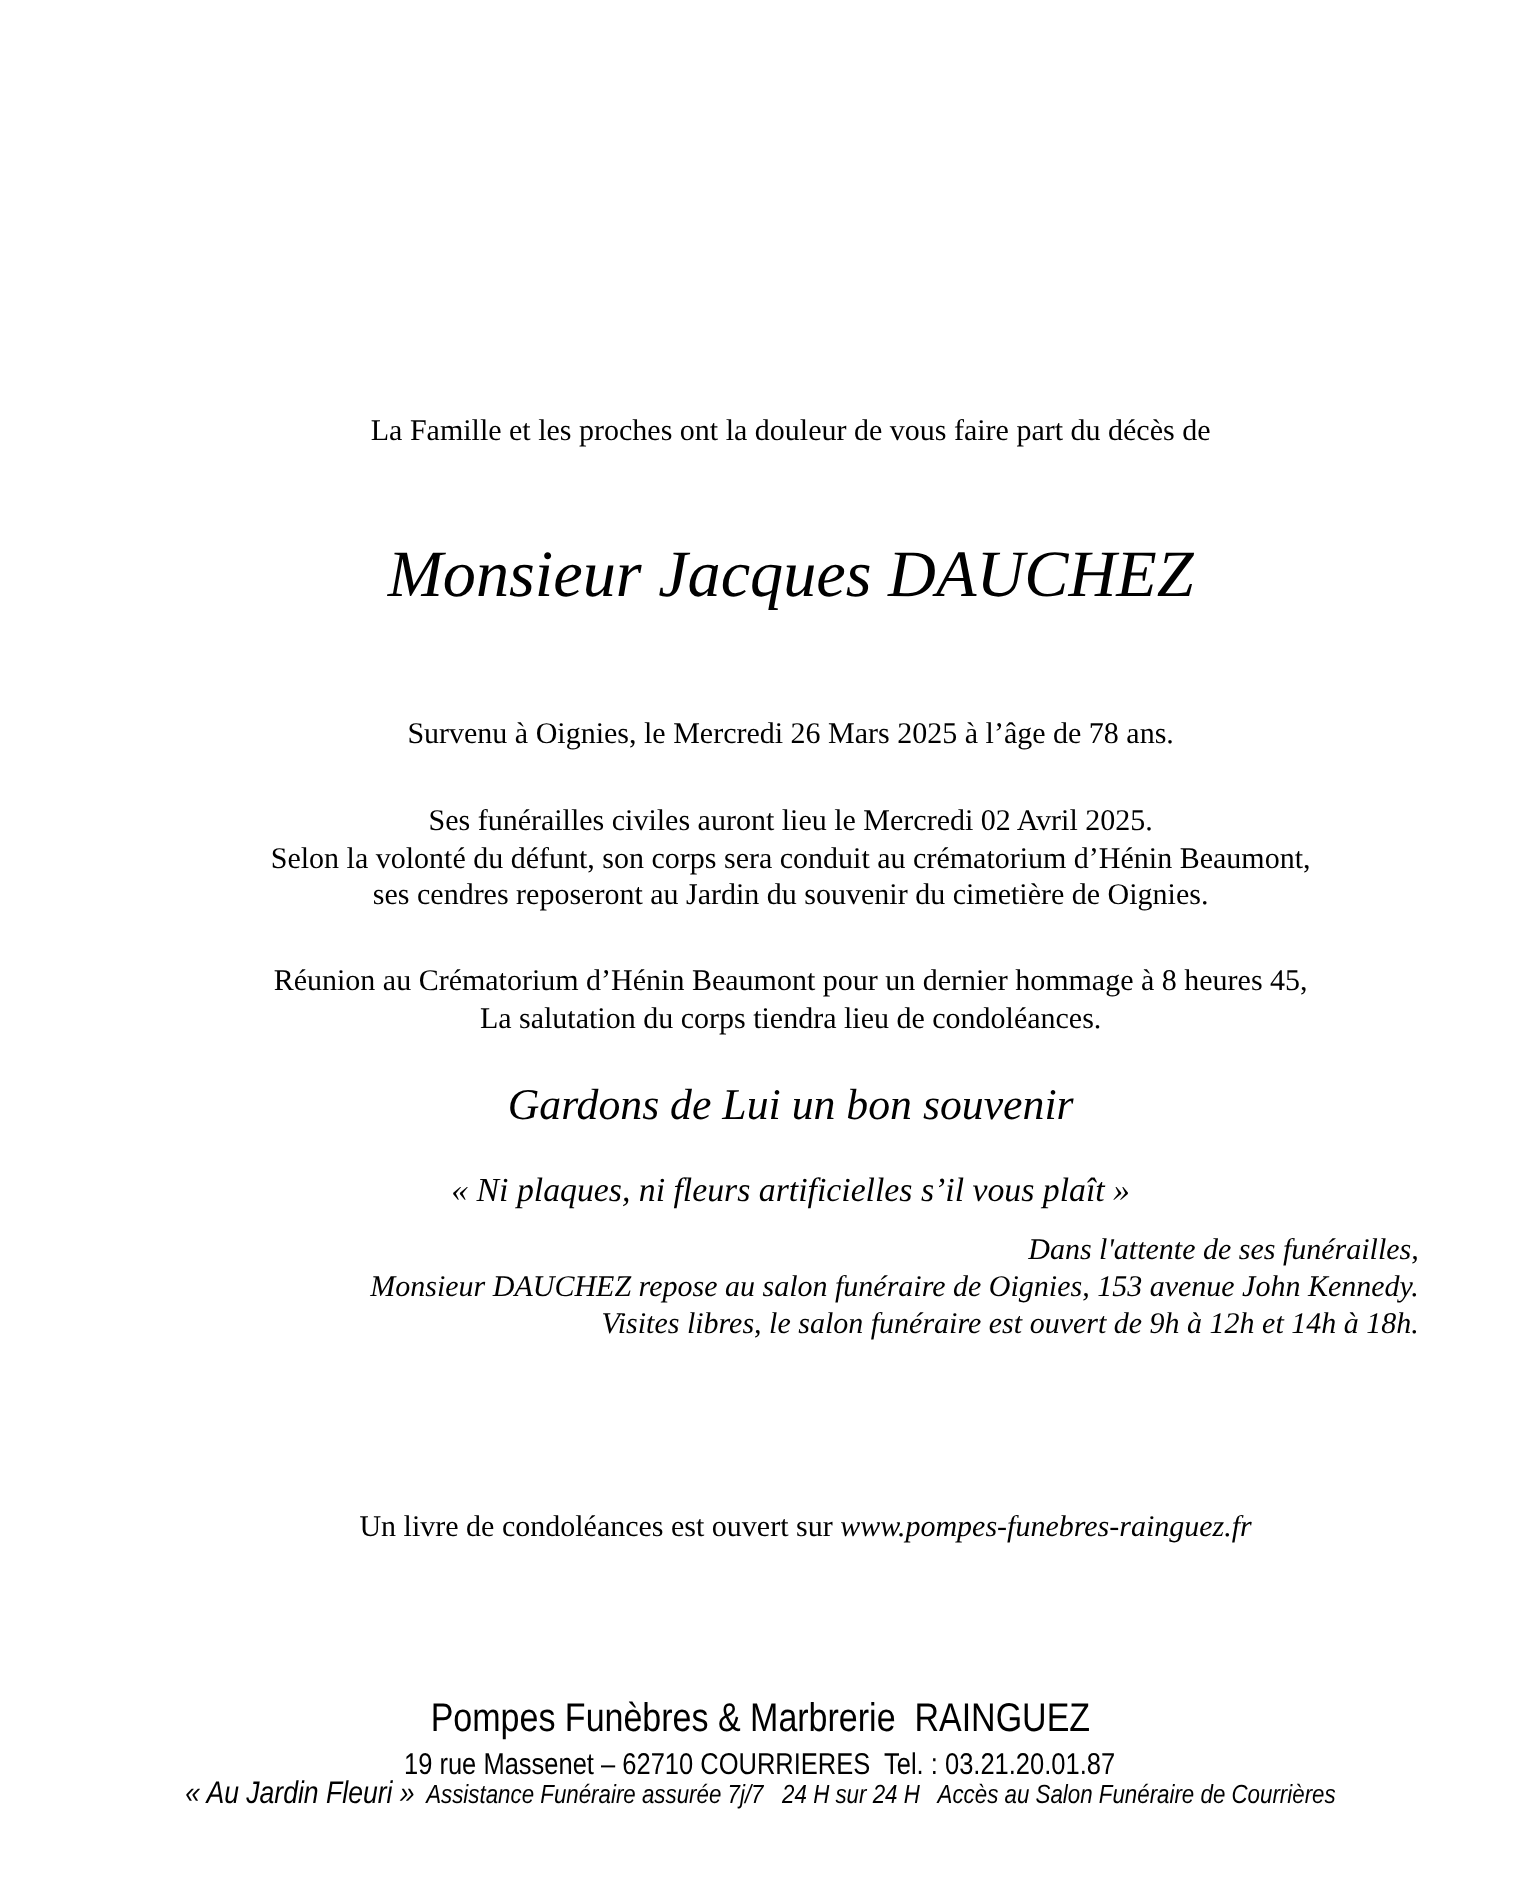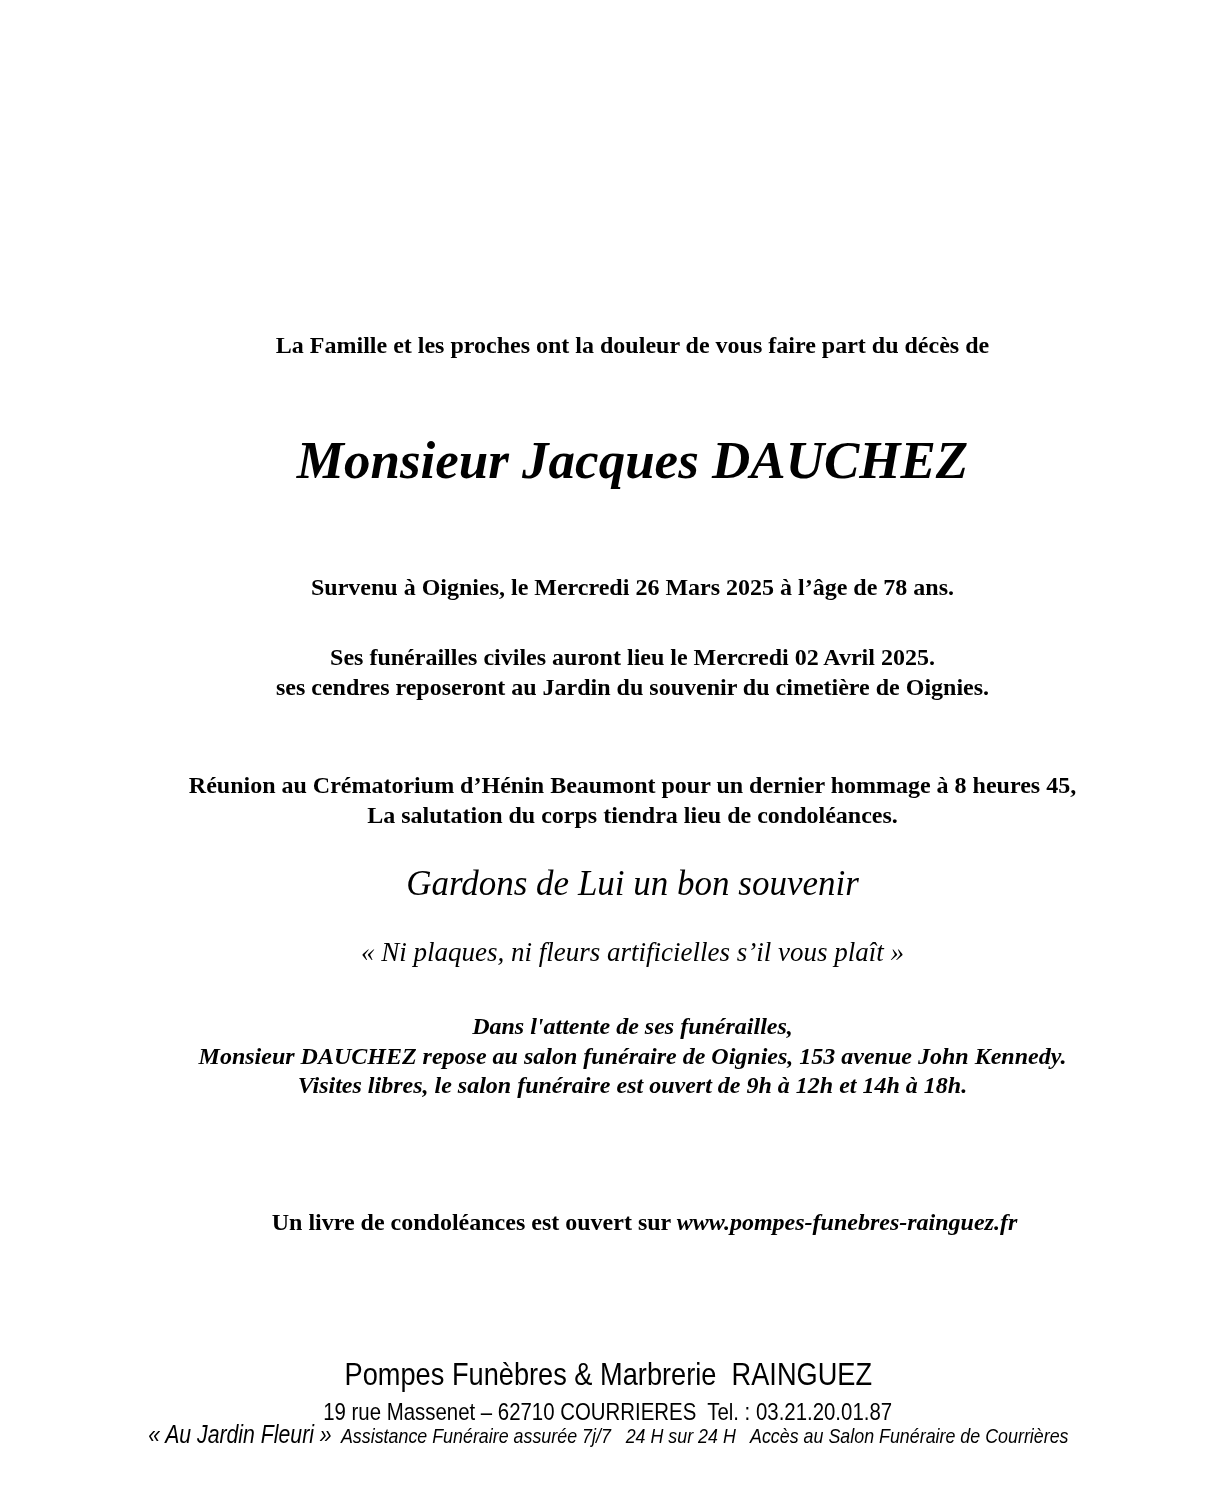--- a/index.html
+++ b/index.html
@@ -11,35 +11,35 @@
     position: relative;
     width: 1214px;
     height: 1509px;
     background: #ffffff;
     color: #000000;
     overflow: hidden;
     font-family: "Liberation Serif", "DejaVu Serif", serif;
   }
   .abs { position: absolute; }
   .col { left: 130px; width: 1005px; }
-  .center { text-align: center; font-weight: bold; }
+  .center { text-align: center; }
   .right { text-align: center; }
   .italic { font-style: italic; }
   .body-text { font-size: 24px; line-height: 29.5px; }
 
   #intro   { top: 331px; }
-  #title   { top: 430px; font-size: 53px; font-weight: bold; line-height: 1.15; margin: 0; }
+  #title   { top: 430px; font-size: 53px; font-weight: normal; line-height: 1.15; margin: 0; }
   #death   { top: 573px; }
   #funeral { top: 643px; }
   #ceremony{ top: 771px; }
 
   #tribute { top: 862px; font-size: 35px; line-height: 1.25; }
   #request { top: 936px; font-size: 27px; line-height: 1.25; }
 
-  #repose  { top: 1012px; }
+  #repose  { top: 986px; text-align: right; }
   #book    { top: 1182px; font-size: 24px; white-space: pre; }
 
   .footer-line {
     left: 8px;
     width: 1200px;
     text-align: center;
     font-family: "Liberation Sans", "DejaVu Sans", sans-serif;
   }
   .cond {
     display: inline-block;
@@ -59,20 +59,21 @@
 <div class="page">
 
   <div id="intro" class="abs col center body-text">La Famille et les proches ont la douleur de vous faire part du décès de</div>
 
   <h1 id="title" class="abs col center italic">Monsieur Jacques DAUCHEZ</h1>
 
   <div id="death" class="abs col center body-text">Survenu à Oignies, le Mercredi 26 Mars 2025 à l’âge de 78 ans.</div>
 
   <div id="funeral" class="abs col center body-text">
     <div>Ses funérailles civiles auront lieu le Mercredi 02 Avril 2025.</div>
+    <div>Selon la volonté du défunt, son corps sera conduit au crématorium d’Hénin Beaumont,</div>
     <div>ses cendres reposeront au Jardin du souvenir du cimetière de Oignies.</div>
   </div>
 
   <div id="ceremony" class="abs col center body-text">
     <div>Réunion au Crématorium d’Hénin Beaumont pour un dernier hommage à 8 heures 45,</div>
     <div>La salutation du corps tiendra lieu de condoléances.</div>
   </div>
 
   <div id="tribute" class="abs col right italic">Gardons de Lui un bon souvenir</div>
 

